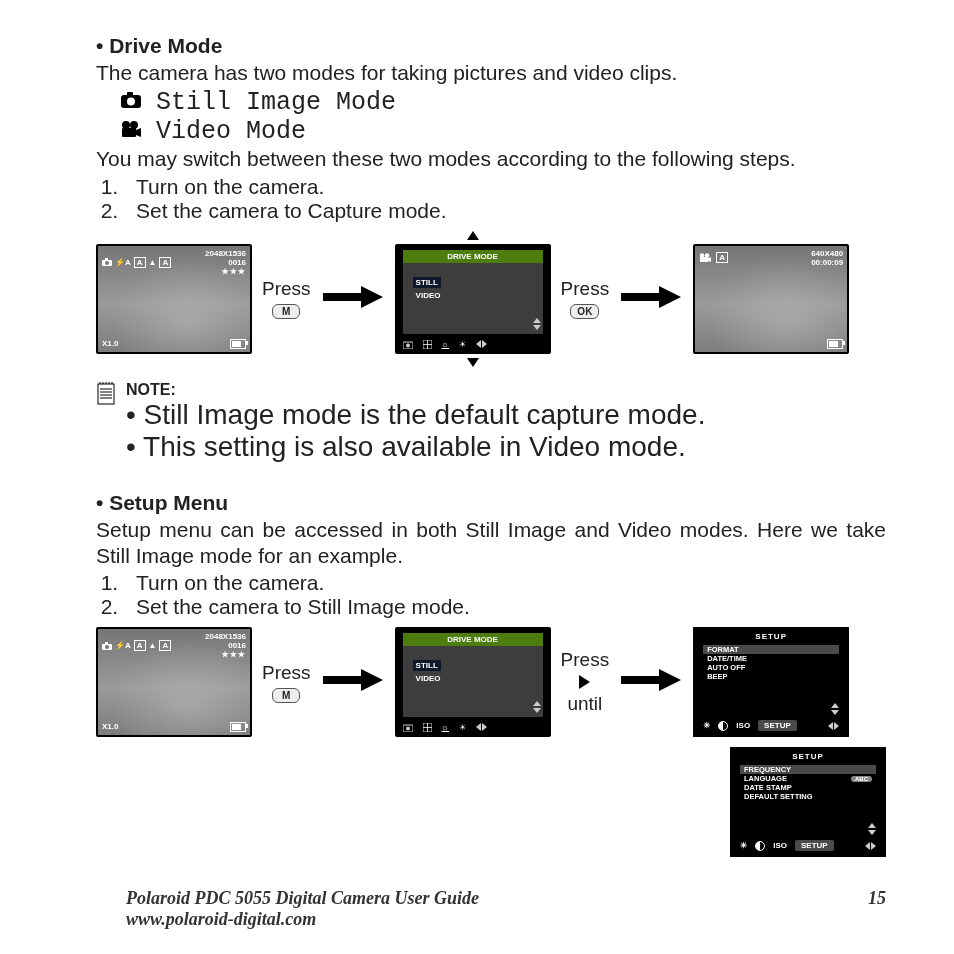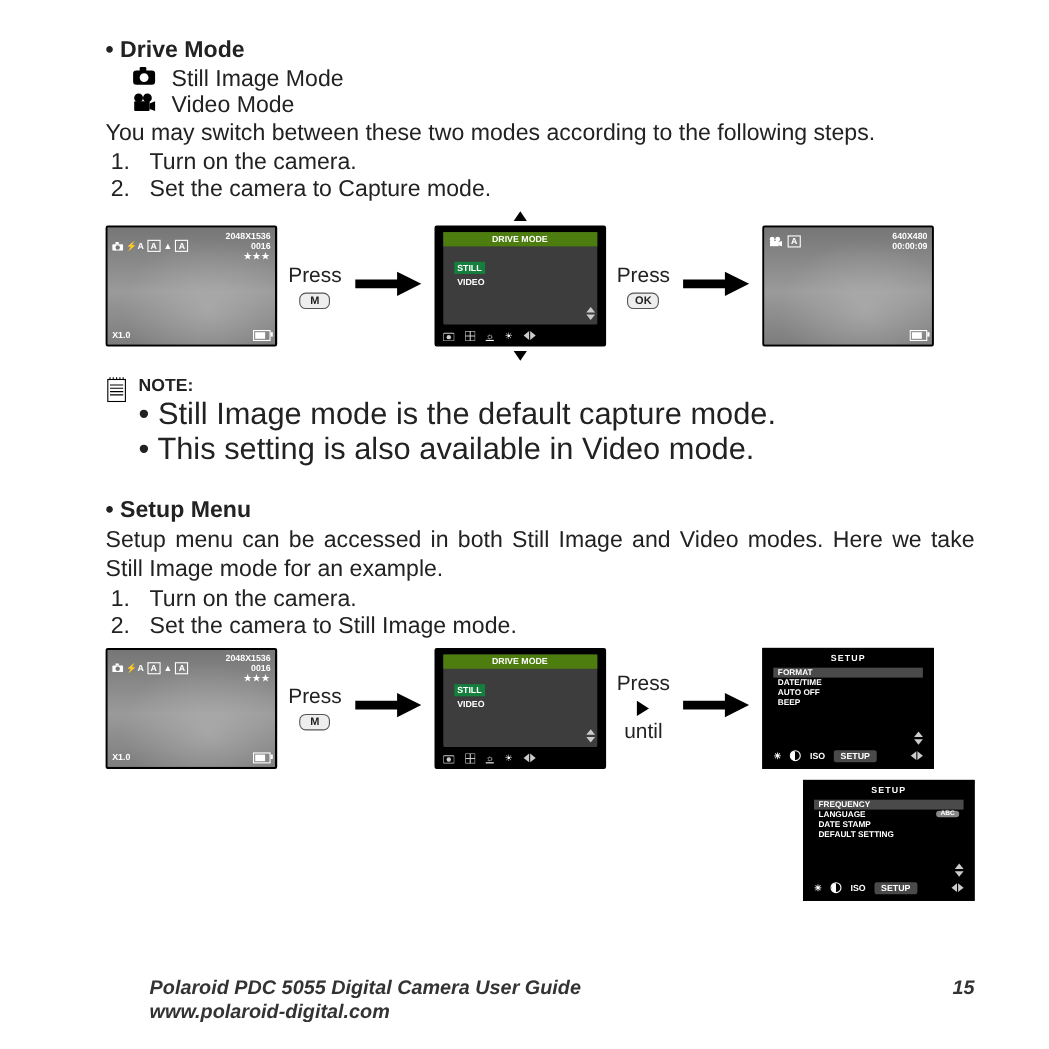--- a/index.html
+++ b/index.html
@@ -21,31 +21,32 @@
     font-weight: bold;
     margin: 0 0 2px 0;
   }
   .body-text {
     font-size: 21px;
     line-height: 1.25;
     margin: 0 0 2px 0;
   }
   .justify { text-align: justify; }
   .indent-icons { margin-left: 24px; }
-  .icon-row { display: flex; align-items: center; gap: 14px; font-size: 21px; }
+  .icon-row { display: flex; align-items: center; gap: 14px; font-size: 25px; font-family: Liberation Mono, monospace; }
   ol.steps { margin: 2px 0 8px 0; padding-left: 28px; font-size: 21px; }
   ol.steps li { padding-left: 12px; margin-bottom: 0; }
   .note { margin-top: 14px; }
   .note-head { display: flex; align-items: flex-start; gap: 10px; }
   .note-title { font-weight: bold; font-size: 16px; }
   .note-bullets { margin: 0 0 0 28px; font-size: 28px; }
   .footer {
     position: absolute;
-    left: 16px; right: 0; bottom: 24px;
+    left: 6px; right: 0; bottom: 24px;
     padding: 0 68px 0 120px;
+    font-family: Liberation Serif, serif;
   }
   .footer-line {
     display: flex; justify-content: space-between; font-style: italic; font-weight: bold; font-size: 18px; color: #333;
   }
   .diagram-row {
     display: flex; align-items: center; gap: 10px; margin: 6px 0 2px 0;
   }
   .lcd {
     background: linear-gradient(#6b6b6b,#8a8a8a 40%,#6b6b6b);
     border: 2px solid #000;
@@ -62,21 +63,21 @@
     width: 152px; height: 106px;
     background: #000; border: 2px solid #000; border-radius: 2px; color: #fff;
     position: relative; font-size: 8px;
   }
   .menu-inner {
     position: absolute; left: 6px; right: 6px; top: 4px; bottom: 18px;
     background:#3d3d3d; border-radius:1px;
   }
   .menu-title { text-align:center; font-weight:bold; font-size:8px; background:#4d7c0f; padding:2px 0; }
   .menu-body { padding: 14px 10px 4px 10px; }
-  .menu-sel { background:#15803d; padding:1px 3px; display:inline-block; margin-bottom:2px; font-weight:bold; }
+  .menu-sel { background:#0f172a; padding:1px 3px; display:inline-block; margin-bottom:2px; font-weight:bold; }
   .menu-item { padding:1px 3px; display:block; font-weight:bold; }
   .menu-tabs { position:absolute; left:6px; right:6px; bottom:3px; display:flex; gap:10px; font-size:8px; }
   .half-moon { width:8px;height:8px;border:1.5px solid #fff;border-radius:50%;position:relative;background:linear-gradient(90deg,#fff 50%,transparent 50%); }
   .setup-screen {
     width: 152px; height: 106px; background:#000; border:2px solid #000; color:#fff; position:relative; font-size:8px;
   }
   .setup-title { text-align:center; font-weight:bold; padding:3px 0 4px 0; letter-spacing:1px;}
   .setup-list { margin:0 8px; }
   .setup-row { padding:0 4px; font-weight:bold; font-size:7.5px; display:flex; justify-content:space-between; align-items:center; }
   .setup-row.sel { background:#4a4a4a; }
@@ -110,20 +111,21 @@
   .battery::after{content:"";position:absolute;right:-3px;top:1px;width:2px;height:4px;background:#fff;}
   .battery .fill{position:absolute;left:1px;top:1px;bottom:1px;width:9px;background:#fff;}
   svg.arrow-big { width:64px; height:28px; }
 </style>
 </head>
 <body>
 
 <div class="page">
 
   <p class="h">• Drive Mode</p>
+  <p class="body-text">The camera has two modes for taking pictures and video clips.</p>
 
   <div class="indent-icons">
     <div class="icon-row">
       <span class="camera-glyph">
         <svg width="22" height="18" viewBox="0 0 22 18">
             <rect x="1" y="4" width="20" height="13" rx="3" fill="#000"></rect>
             <rect x="7" y="1" width="6" height="4" rx="1" fill="#000"></rect>
             <circle cx="11" cy="10.5" r="4" fill="#fff"></circle>
           </svg>
       </span>

